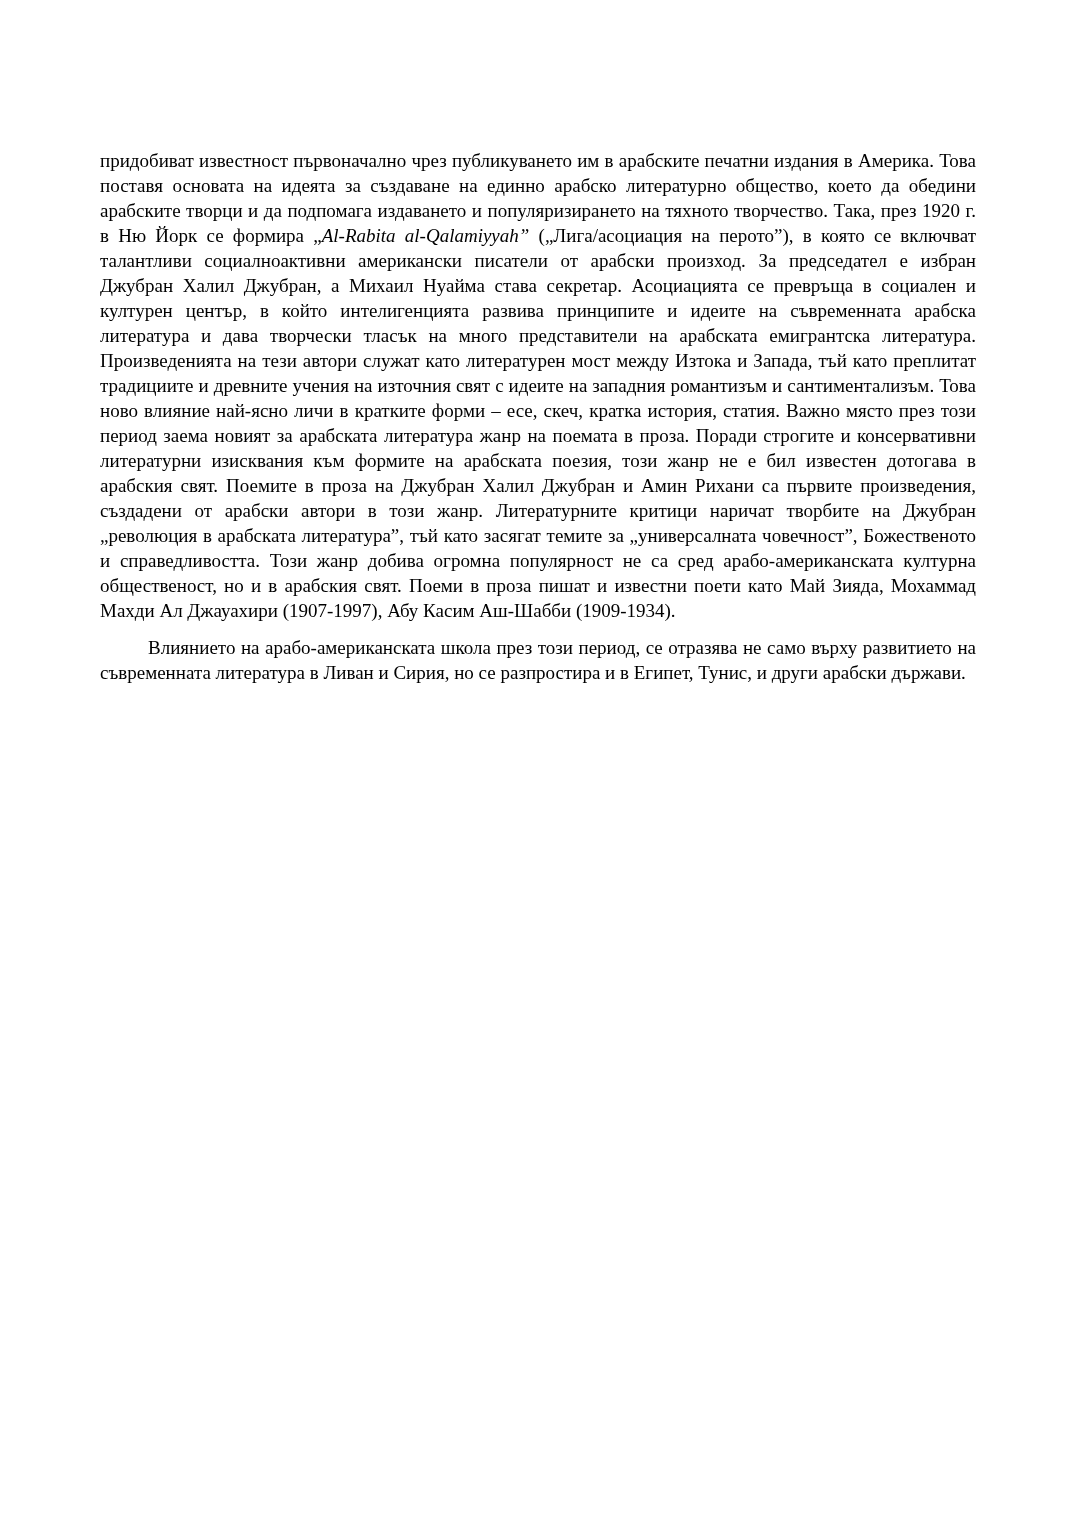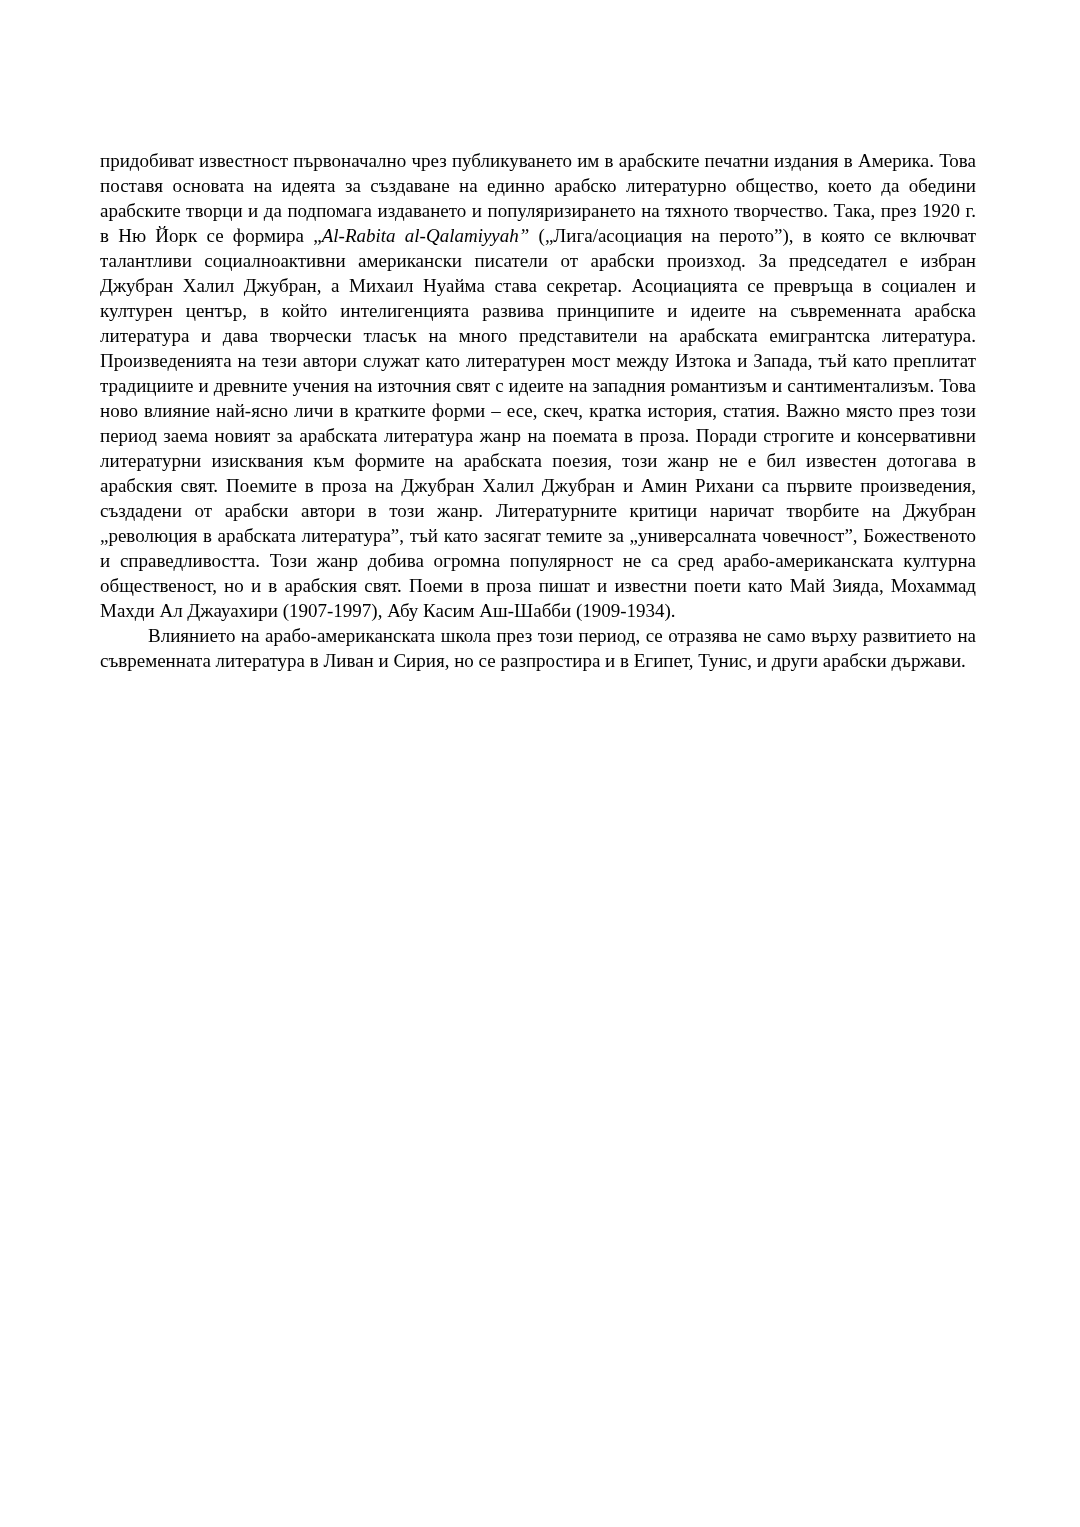--- a/index.html
+++ b/index.html
@@ -25,21 +25,21 @@
     font-size: 19px;
     line-height: 25px;
     text-align: justify;
     text-justify: inter-word;
   }
   .para {
     margin: 0;
     text-align: justify;
   }
   .para + .para {
-    margin-top: 0;
+    margin-top: 12px;
   }
   .indent {
     text-indent: 48px;
   }
   .italic {
     font-style: italic;
   }
 </style>
 </head>
 <body>

